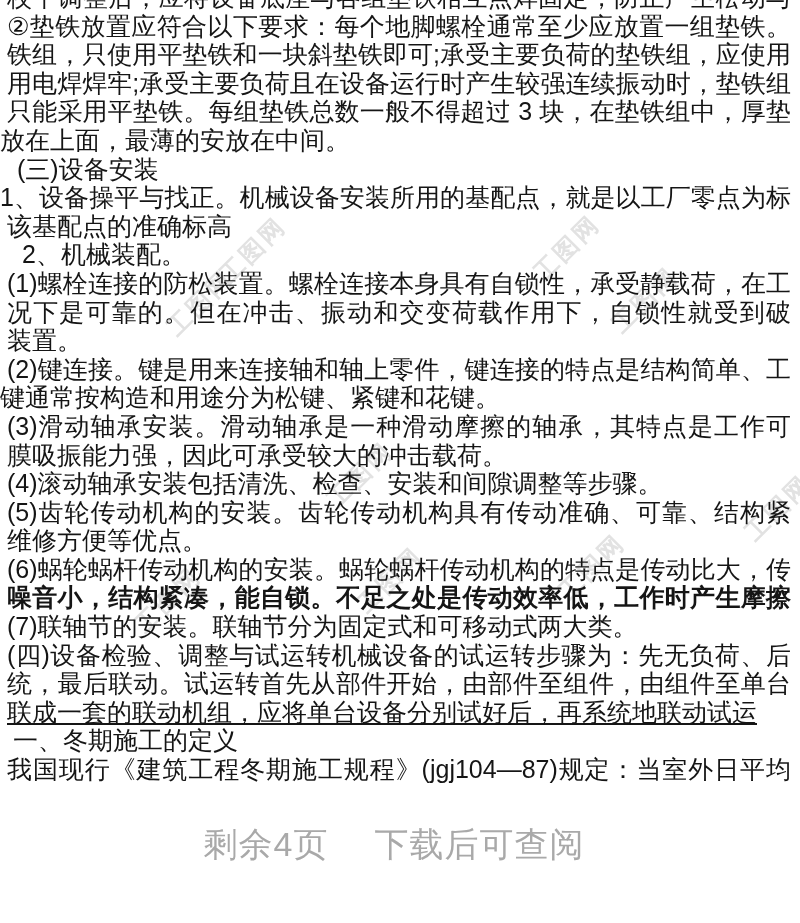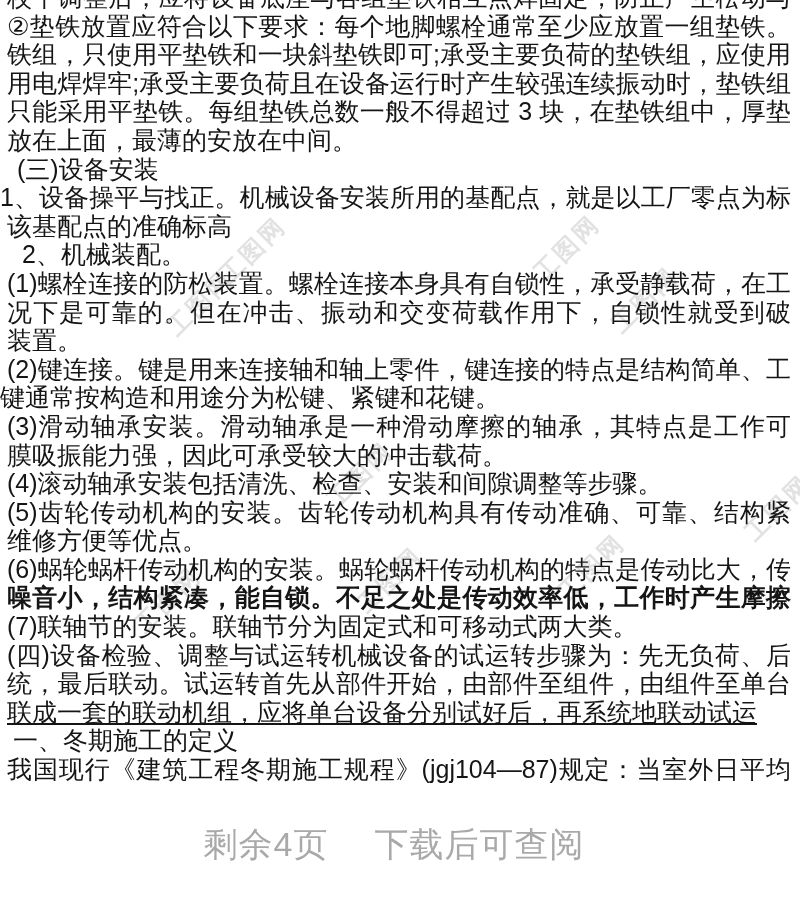--- a/index.html
+++ b/index.html
@@ -38,21 +38,21 @@
       <span class="wm" style="left: 592px; top: 567px; color: rgb(226, 226, 226);">工图网</span>
       <span class="wm" style="left: 390px; top: 580px; color: rgb(226, 226, 226);">工图网</span>
       <span class="wm" style="left: 168px; top: 600px; color: rgb(226, 226, 226);">工图网</span>
     </div>
   <div class="doc">
       <div class="line just" style="padding-left: 7px;">校平调整后，应将设备底座与各组垫铁相互点焊固定，防止产生松动与位移现象。</div>
       <div class="line just" style="padding-left: 7px;">②垫铁放置应符合以下要求：每个地脚螺栓通常至少应放置一组垫铁。不承受主要负荷的垫</div>
       <div class="line just" style="padding-left: 7px;">铁组，只使用平垫铁和一块斜垫铁即可;承受主要负荷的垫铁组，应使用成对斜垫铁，找平后</div>
       <div class="line just" style="padding-left: 7px;">用电焊焊牢;承受主要负荷且在设备运行时产生较强连续振动时，垫铁组不能采用斜垫铁，</div>
       <div class="line just" style="padding-left: 7px;">只能采用平垫铁。每组垫铁总数一般不得超过 3 块，在垫铁组中，厚垫铁放在下面，薄垫铁</div>
-      <div class="line" style="padding-left: 7px;">放在上面，最薄的安放在中间。</div>
+      <div class="line" style="">放在上面，最薄的安放在中间。</div>
       <div class="line bold" style="padding-left: 17px;">(三)设备安装</div>
       <div class="line just" style="">1、设备操平与找正。机械设备安装所用的基配点，就是以工厂零点为标准，用测量法标出</div>
       <div class="line" style="padding-left: 7px;">该基配点的准确标高</div>
       <div class="line" style="padding-left: 22px;">2、机械装配。</div>
       <div class="line just" style="padding-left: 7px;">(1)螺栓连接的防松装置。螺栓连接本身具有自锁性，承受静载荷，在工作温度比较稳定的情</div>
       <div class="line just" style="padding-left: 7px;">况下是可靠的。但在冲击、振动和交变荷载作用下，自锁性就受到破坏。因此，需增加防松</div>
       <div class="line" style="padding-left: 7px;">装置。</div>
       <div class="line just" style="padding-left: 7px;">(2)键连接。键是用来连接轴和轴上零件，键连接的特点是结构简单、工作可靠、装拆方便。</div>
       <div class="line" style="">键通常按构造和用途分为松键、紧键和花键。</div>
       <div class="line just" style="padding-left: 7px;">(3)滑动轴承安装。滑动轴承是一种滑动摩擦的轴承，其特点是工作可靠、平稳、无噪音、油</div>

